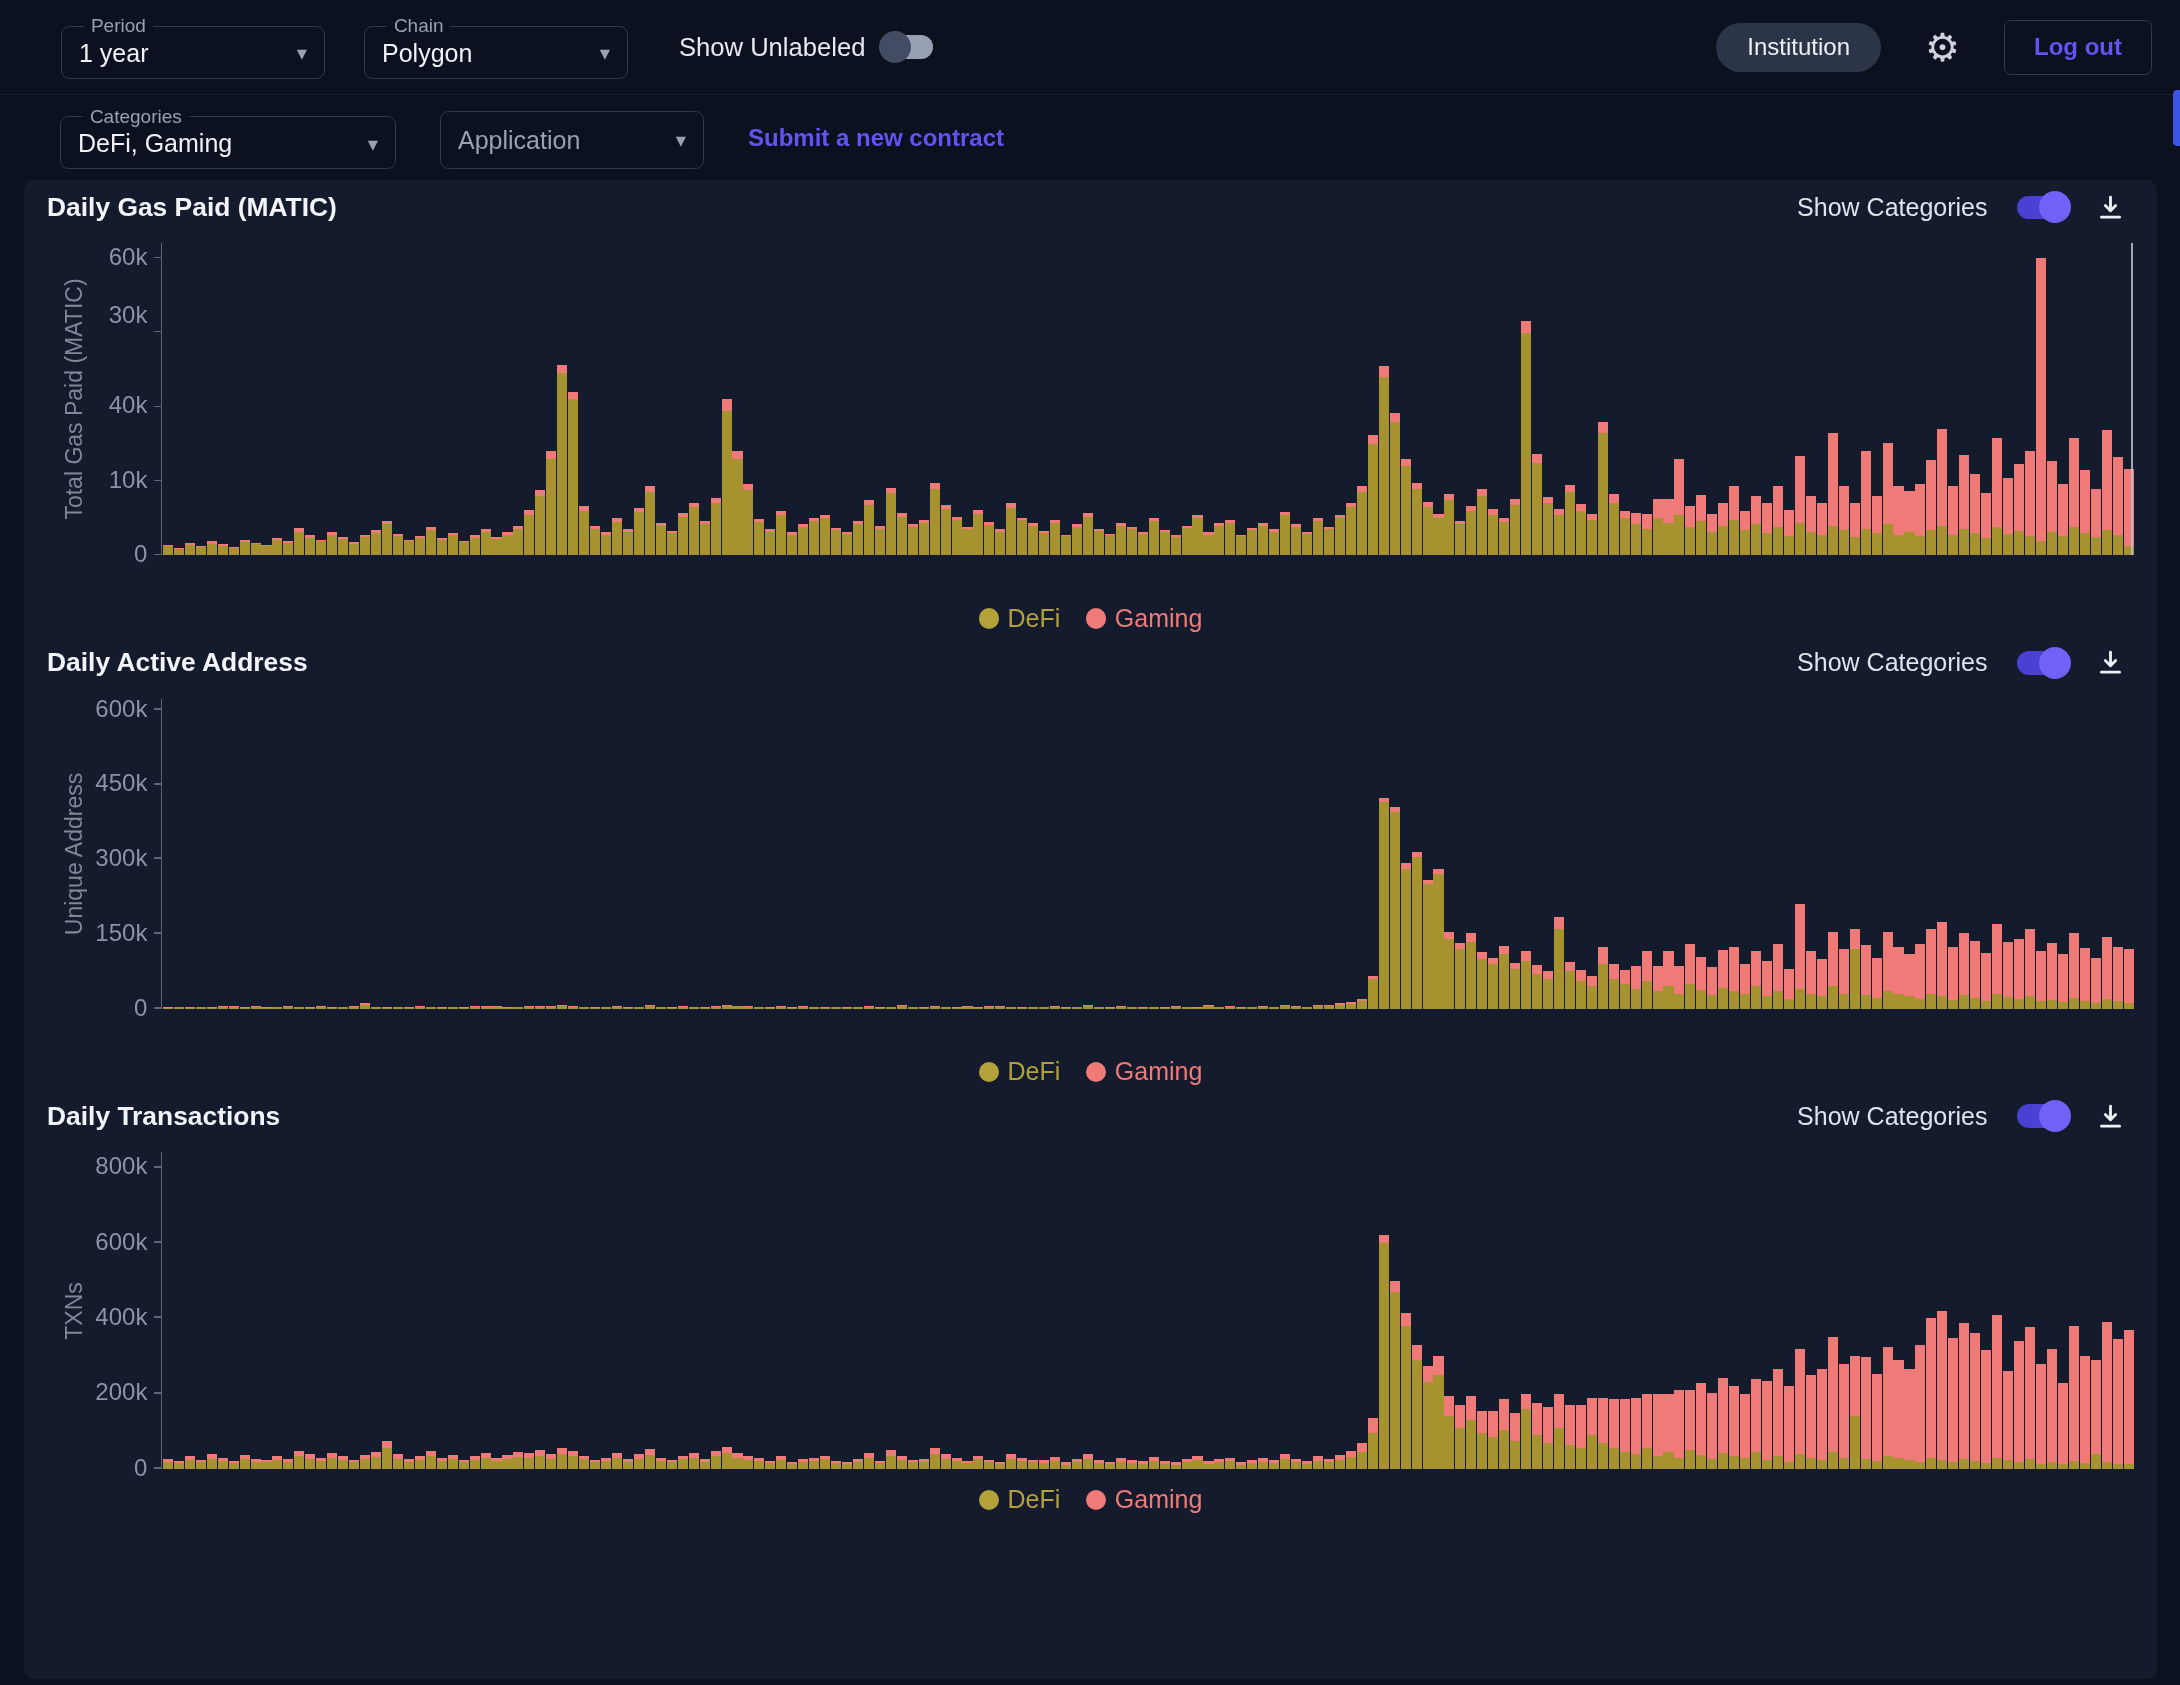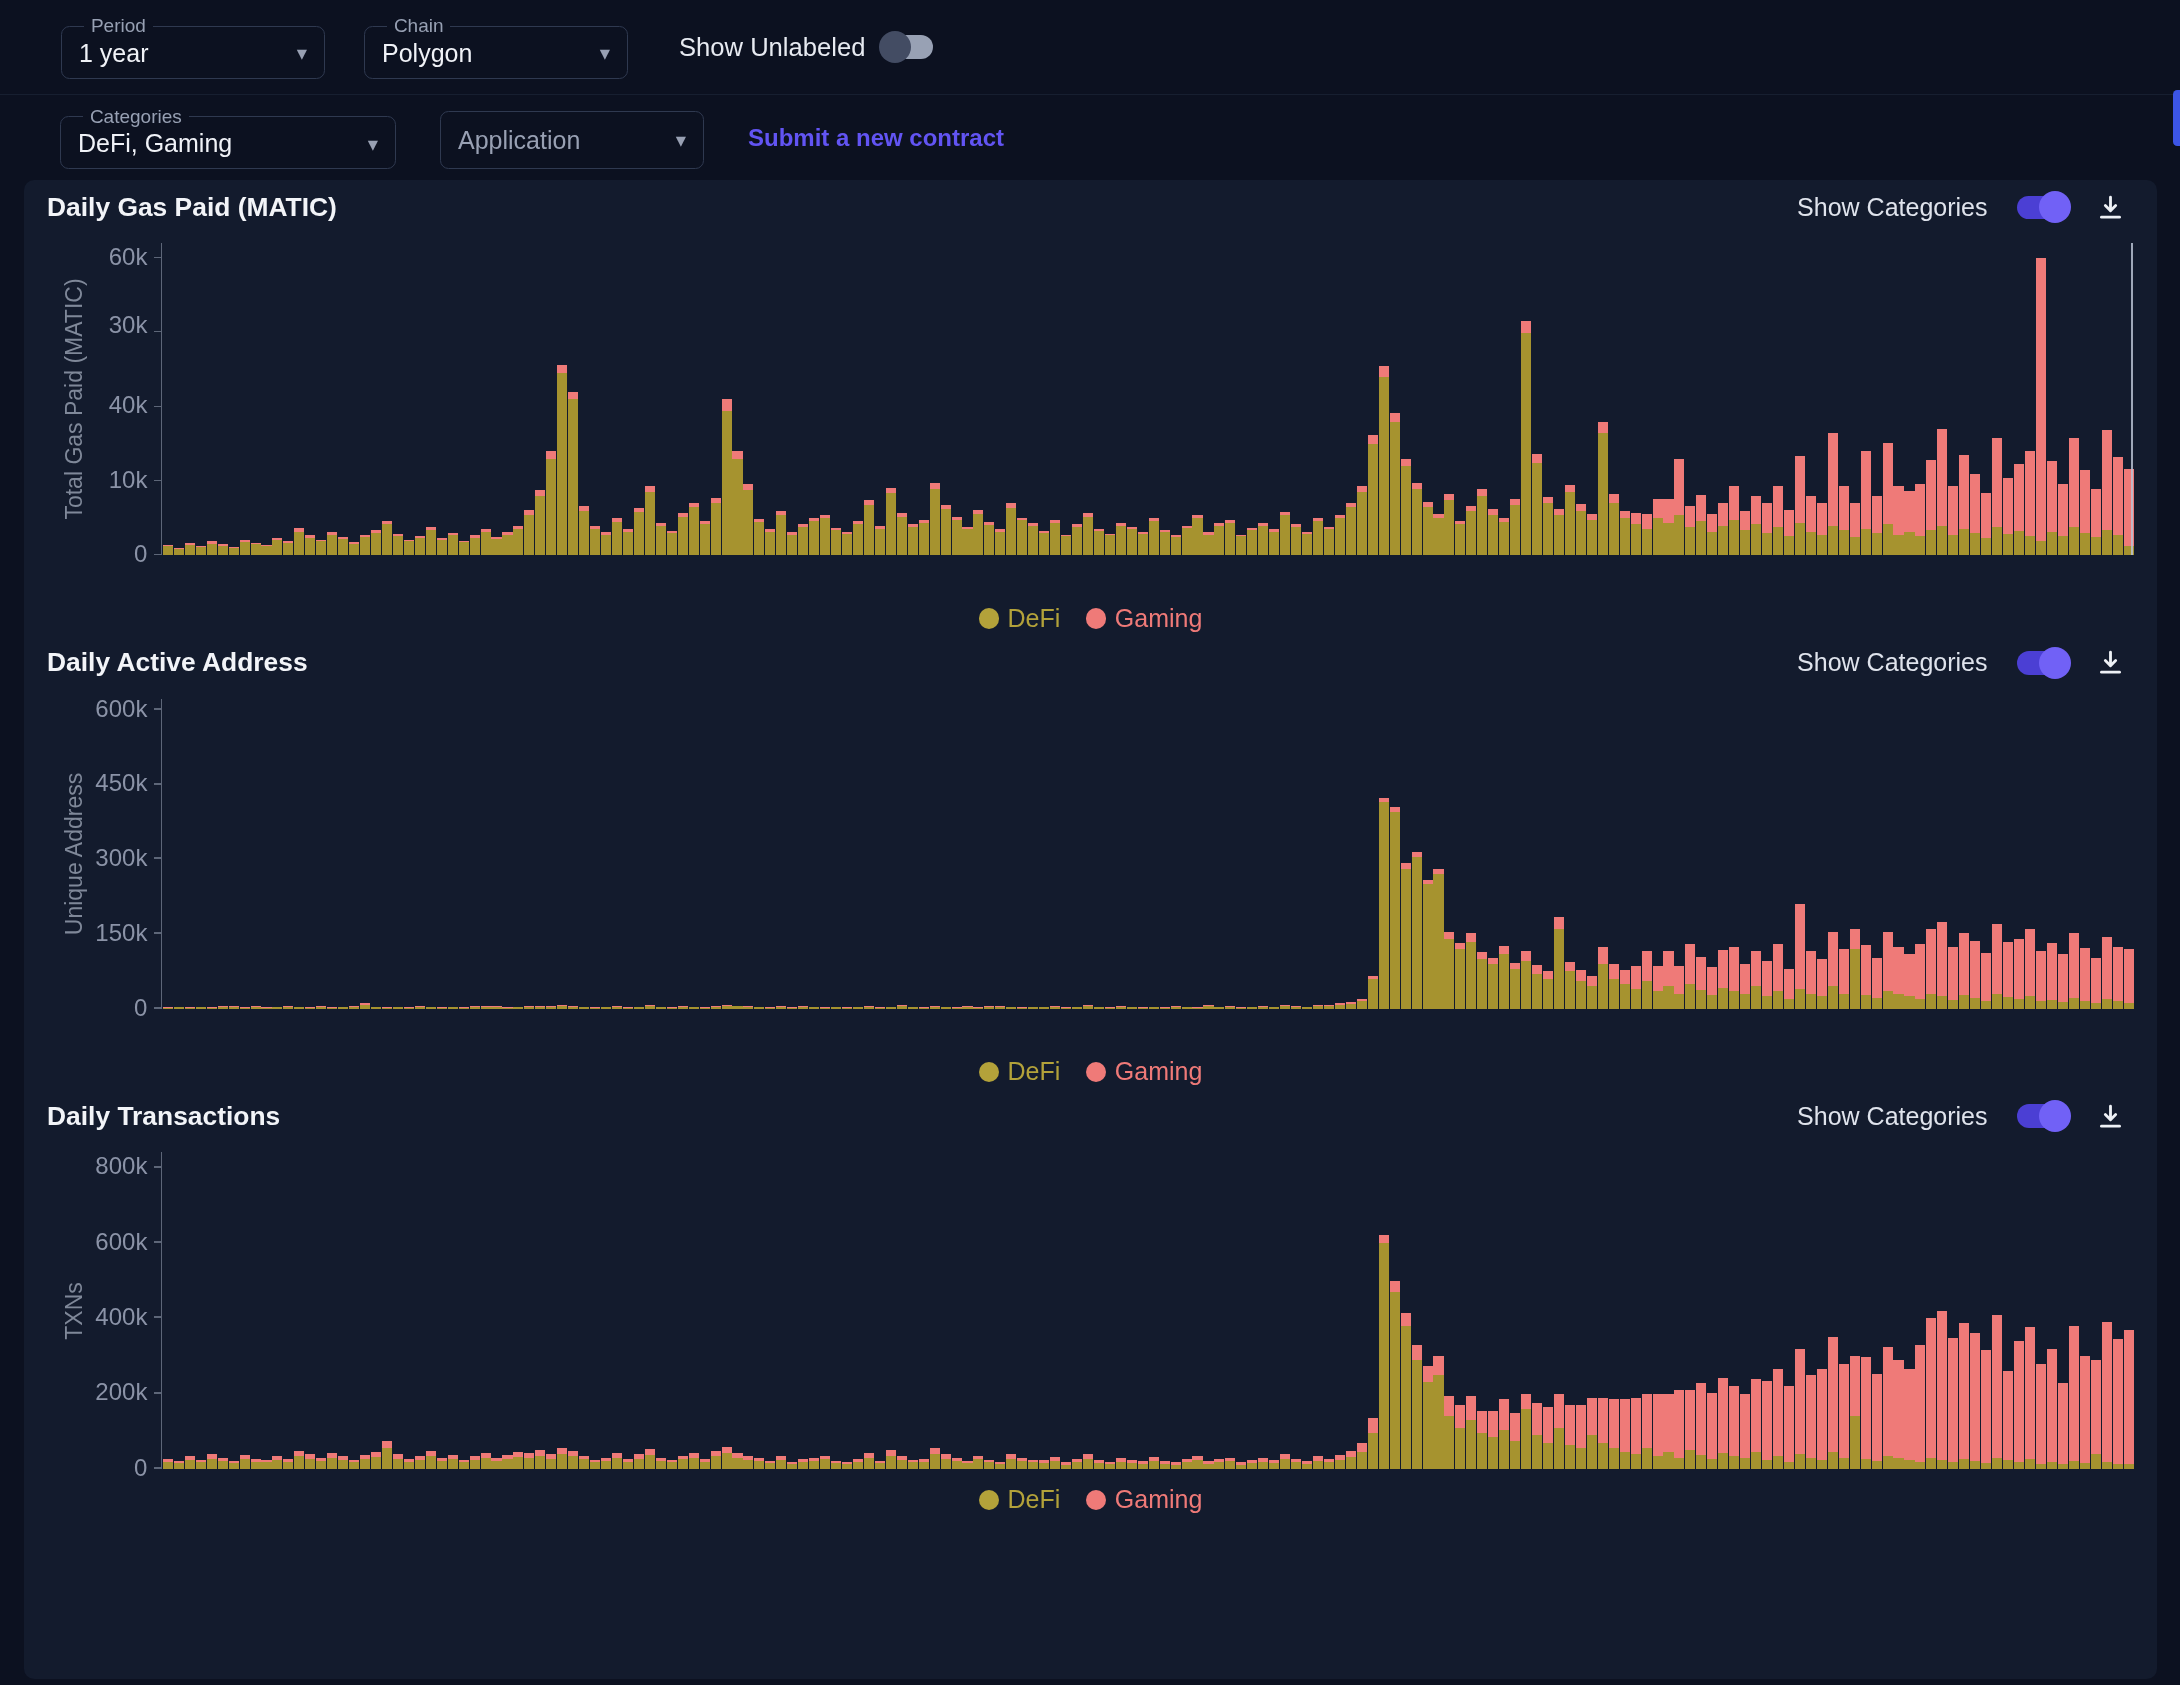--- a/index.html
+++ b/index.html
@@ -132,20 +132,25 @@
       <span class="caret">▾</span>
     </div>
   </fieldset>
   <div class="show-unlabeled">
     <span class="lbl">Show Unlabeled</span>
     <span class="switch off">
       <span class="track"></span>
       <span class="knob"></span>
     </span>
   </div>
+  <div class="top-right">
+    <button class="pill">Institution</button>
+    <button class="gear">⚙</button>
+    <button class="logout">Log out</button>
+  </div>
 </header>
 
 <div class="filterbar">
   <fieldset class="select">
     <legend>Categories</legend>
     <div class="select-row">
       <span class="select-value">DeFi, Gaming</span>
       <span class="caret">▾</span>
     </div>
   </fieldset>
@@ -175,21 +180,21 @@
           </svg>
         </button>
       </div>
     </div>
     <div class="chart-body">
       <div class="ybox">
         <span class="axis-title">Total Gas Paid (MATIC)</span>
       <div class="ytick-label" style="bottom: -12.8px;">0</div>
           <div class="ytick-label" style="bottom: 61px;">10k</div>
           <div class="ytick-label" style="bottom: 136px;">40k</div>
-          <div class="ytick-label" style="bottom: 216px;">30k</div>
+          <div class="ytick-label" style="bottom: 226px;">30k</div>
           <div class="ytick-label" style="bottom: 284px;">60k</div>
         </div>
       <div class="plot plot-0">
         <div class="bars">
             <div class="bar">
               <div class="seg gaming" style="height: 0.47619%;"></div>
               <div class="seg defi" style="height: 2.85714%;"></div>
             </div>
             <div class="bar">
               <div class="seg gaming" style="height: 0.238095%;"></div>

